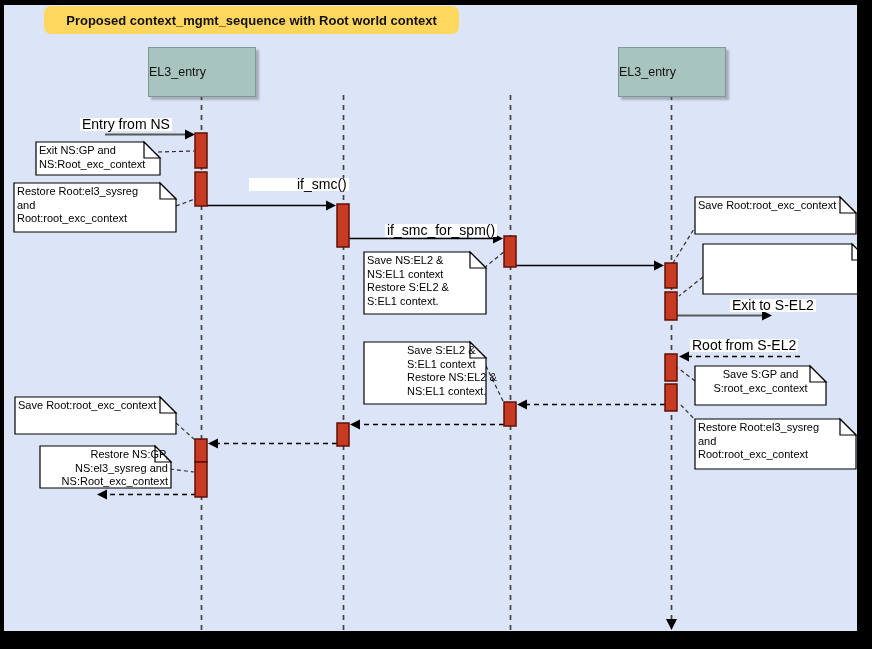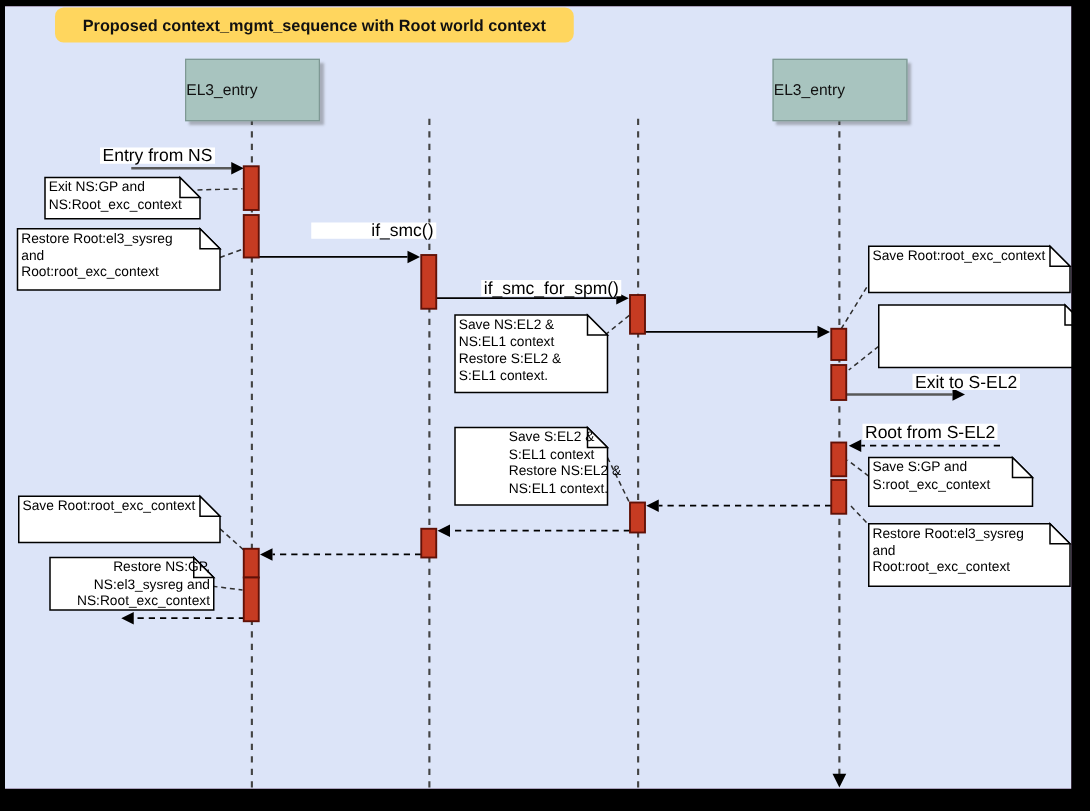--- a/index.html
+++ b/index.html
@@ -118,21 +118,21 @@
       <div class="note-text" style="left: 39px; top: 144px; width: 118px;">Exit NS:GP and
 NS:Root_exc_context</div>
       <div class="note-text" style="left: 17px; top: 185px; width: 156px;">Restore Root:el3_sysreg
 and
 Root:root_exc_context</div>
       <div class="note-text" style="left: 367px; top: 254px; width: 116px;">Save NS:EL2 &amp;
 NS:EL1 context
 Restore S:EL2 &amp;
 S:EL1 context.</div>
       <div class="note-text" style="left: 698px; top: 199px; width: 155px;">Save Root:root_exc_context</div>
-      <div class="note-text" style="left: 698px; top: 368px; width: 125px;">Save S:GP and
+      <div class="note-text" style="left: 698px; top: 368px; width: 125px; text-align: center;">Save S:GP and
 S:root_exc_context</div>
       <div class="note-text" style="left: 698px; top: 421px; width: 155px;">Restore Root:el3_sysreg
 and
 Root:root_exc_context</div>
       <div class="note-text" style="left: 367px; top: 344px; width: 116px; margin-left: 40px;">Save S:EL2 &amp;
 S:EL1 context
 Restore NS:EL2 &amp;
 NS:EL1 context.</div>
       <div class="note-text" style="left: 18px; top: 399px; width: 155px;">Save Root:root_exc_context</div>
       <div class="note-text" style="left: 43px; top: 448px; width: 125px; text-align: right;">Restore NS:GP,

